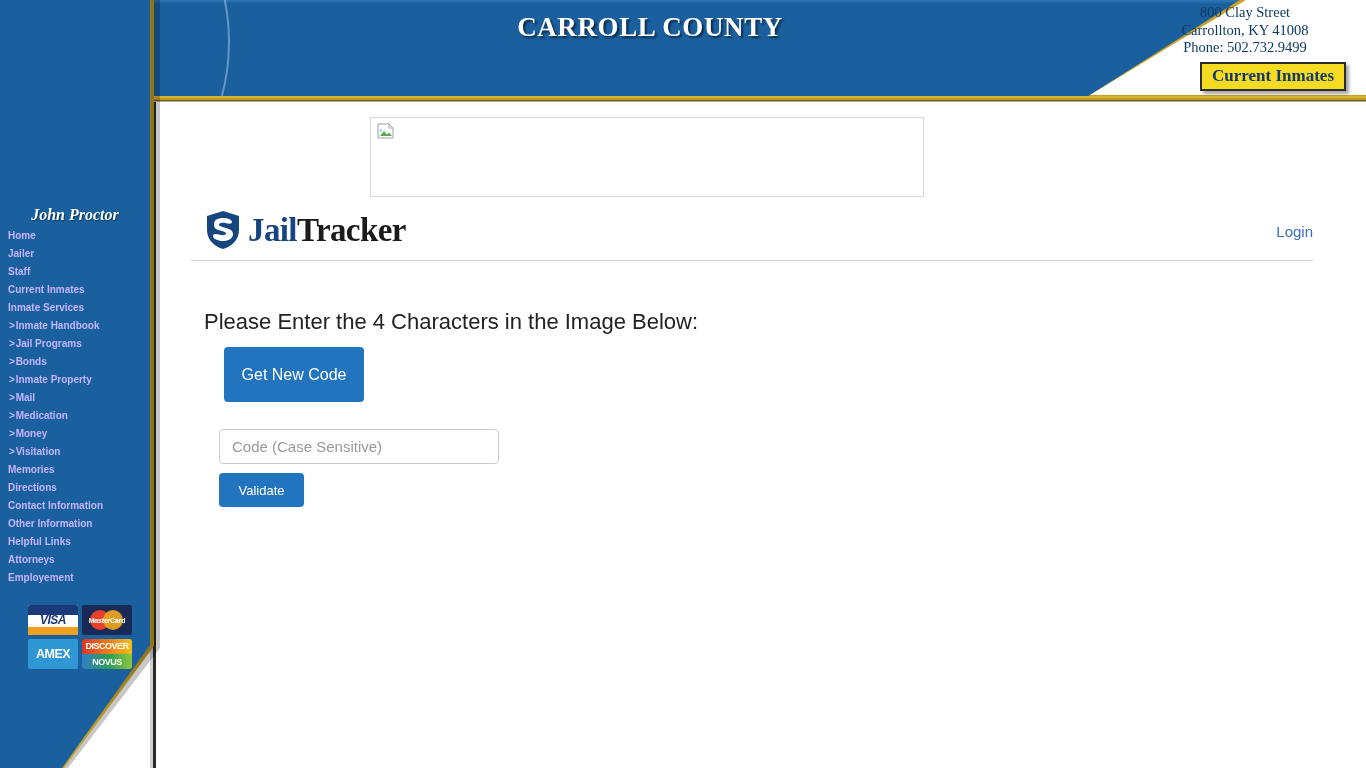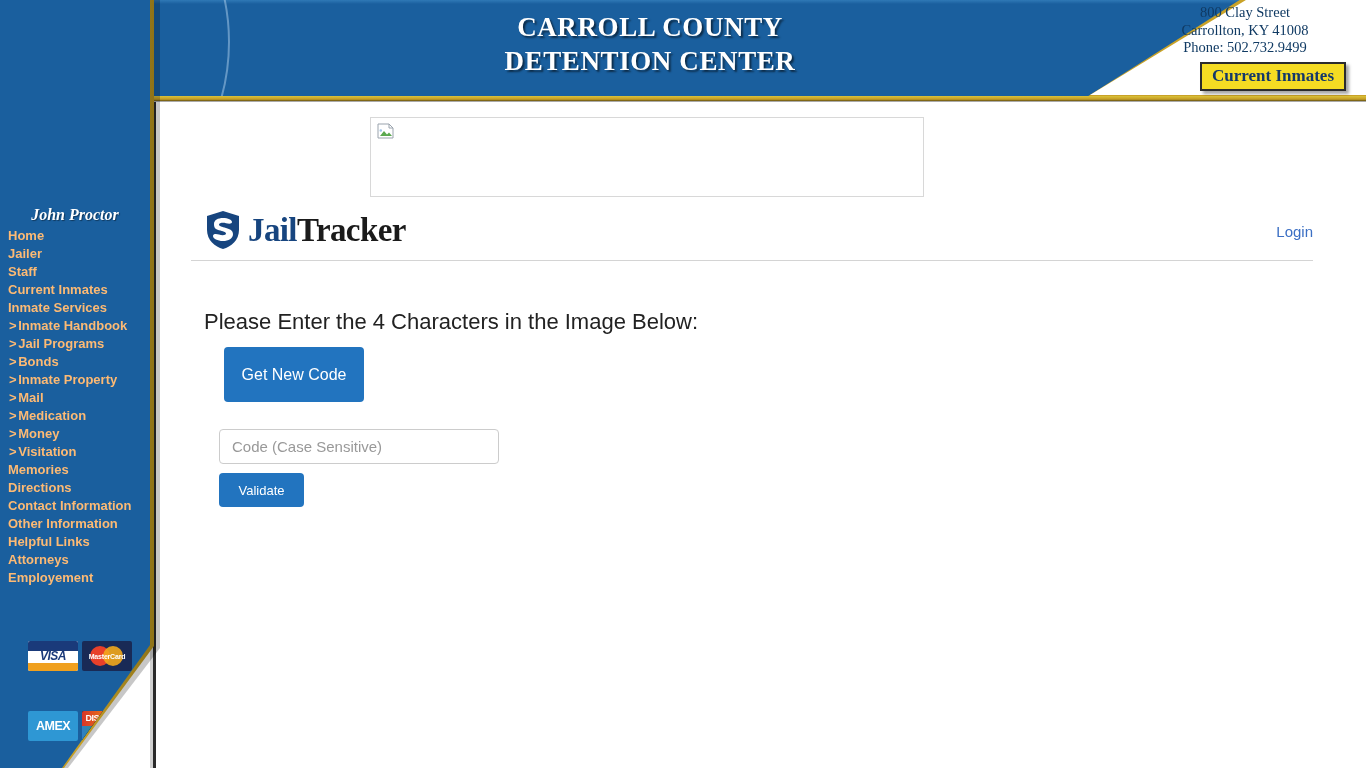--- a/index.html
+++ b/index.html
@@ -140,45 +140,45 @@
     font-family: "Liberation Serif", serif;
     font-style: italic;
     font-weight: bold;
     font-size: 16px;
     color: #ffffff;
     text-shadow: 1px 1px 1px rgba(0,0,0,0.4);
   }
   .nav { position: absolute; left: 8px; top: 227px; width: 142px; }
   .nav-item {
     display: block;
-    color: #fdba74;
-    font-family: "Liberation Sans", sans-serif;
-    font-weight: bold;
-    font-size: 13px;
+    color: #c4b5fd;
+    font-family: "Liberation Sans", sans-serif;
+    font-weight: bold;
+    font-size: 10px;
     line-height: 18px;
     height: 18px;
     white-space: nowrap;
     cursor: pointer;
     text-decoration: none;
   }
   .nav-item.sub::before { content: "> "; font-weight: bold; letter-spacing: -1px; }
   .nav-item.sub { padding-left: 1px; }
 
   .cards {
     position: absolute; left: 28px; top: 605px; width: 104px;
     display: flex; flex-wrap: wrap; gap: 4px;
   }
   .card-logo {
     width: 50px; height: 30px;
     border-radius: 2px;
     position: relative;
     overflow: hidden;
     font-family: "Liberation Sans", sans-serif;
     font-weight: bold;
-    display: flex; align-items: center; justify-content: center; margin-top: 36px;
+    display: flex; align-items: center; justify-content: center;
   }
   .card-visa { background: #ffffff; }
   .card-visa .vtop { position:absolute; left:0; top:0; width:100%; height:10px; background:#1a3a7a; }
   .card-visa .vbot { position:absolute; left:0; bottom:0; width:100%; height:8px; background:#f0a01e; }
   .card-visa .vtxt { position:relative; color:#1a3a7a; font-size:12px; font-style:italic; letter-spacing:-0.5px; }
   .card-mc { background: #192a56; }
   .card-mc .c1 { position:absolute; left:8px; top:5px; width:20px; height:20px; border-radius:50%; background:#e8402a; }
   .card-mc .c2 { position:absolute; left:21px; top:5px; width:20px; height:20px; border-radius:50%; background:#f3a81c; opacity:0.9; }
   .card-mc .mtxt { position:relative; color:#ffffff; font-size:7px; letter-spacing:-0.2px; }
   .card-amex { background: #2e97d4; }
@@ -285,21 +285,20 @@
 
     <div class="jailer-photo">
       <div class="ph-bg"></div>
       <div class="ph-glasses"></div>
       <div class="ph-badge"></div>
       <div class="ph-vig"></div>
     </div>
 
     <div class="header-title">
       <div>CARROLL COUNTY</div>
-      <div>DETENTION CENTER</div>
     </div>
 
     <div class="corner-wedge-gold"></div>
     <div class="corner-wedge-inner"></div>
 
     <div class="contact-block">
       <div>800 Clay Street</div>
       <div>Carrollton, KY 41008</div>
       <div>Phone: 502.732.9499</div>
     </div>

